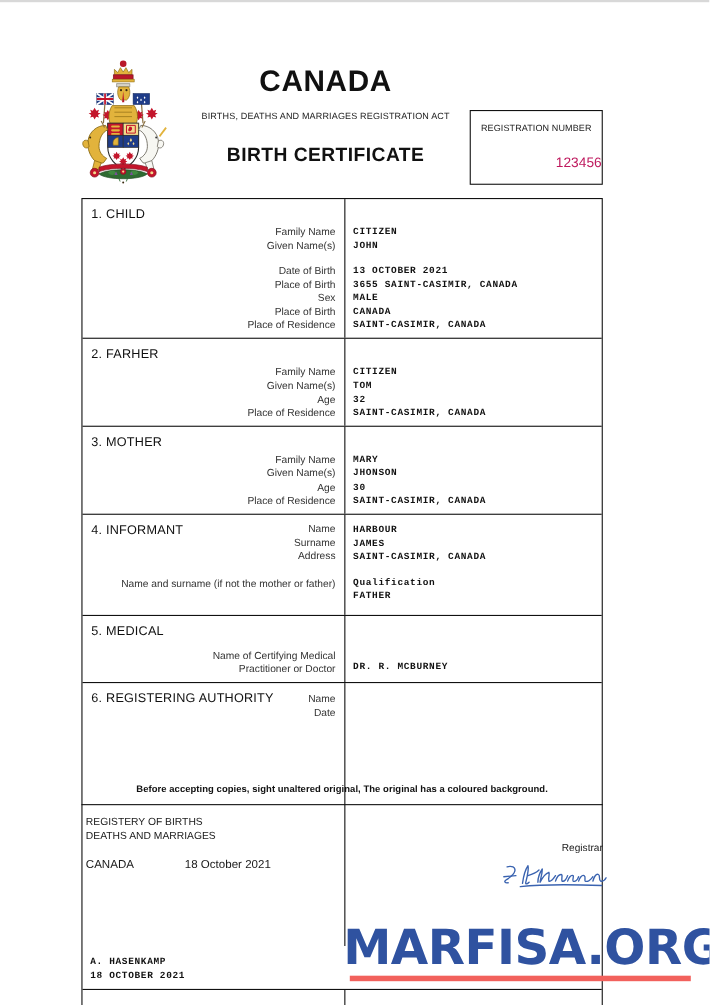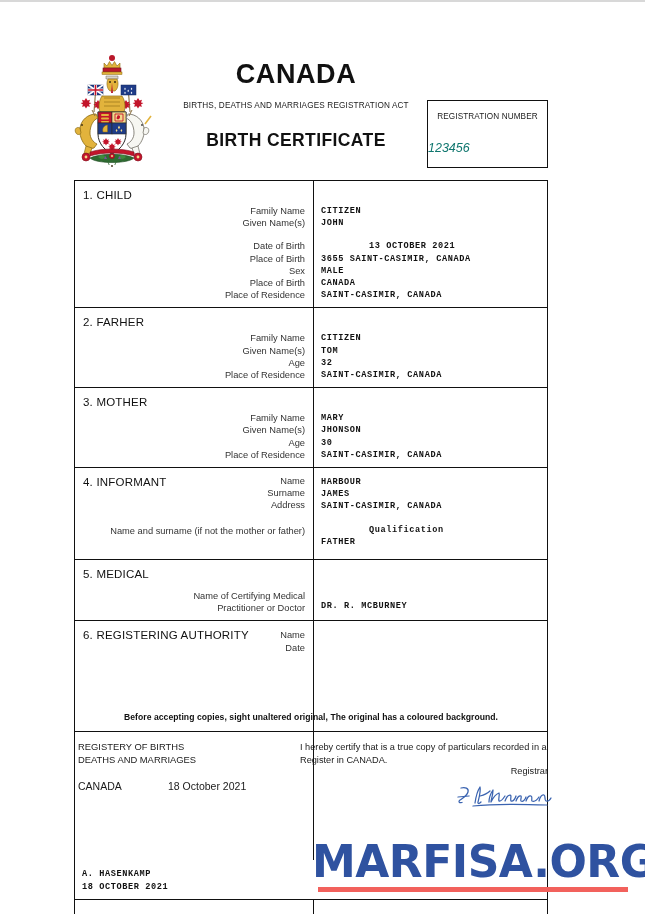--- a/index.html
+++ b/index.html
@@ -80,24 +80,23 @@
     position: absolute;
     top: 11px; left: 0; right: 0;
     text-align: center;
     font-size: 8.2px;
     letter-spacing: 0.1px;
     color: #222;
   }
   .regbox-value {
     position: absolute;
     top: 40px; left: 0; right: 0;
-    text-align: left;
+    text-align: right;
     font-size: 12.5px;
-    color: #0f766e;
-    font-style: italic;
+    color: #be185d;
   }
 
   
   .table {
     position: absolute;
     left: 74px; top: 180px;
     width: 474px;
     border: 1.4px solid #111;
     box-sizing: border-box;
   }
@@ -146,21 +145,21 @@
   }
   .val {
     font-family: "Liberation Mono", monospace;
     font-size: 8.6px;
     font-weight: bold;
     line-height: 12.2px;
     letter-spacing: 0.6px;
     color: #111;
     white-space: nowrap;
   }
-  .val.gap { margin-top: 11px; margin-left: 48px; }
+  .val.gap { margin-top: 11px; }
 
   
   .sec-child .sec-left   { padding-top: 7px; }
   .sec-child .sec-right  { padding-top: 7px; }
   .sec-informant .labels-row2 { margin-top: 13px; }
   .sec-informant .lbl-wide { font-size: 9.3px; color:#333; white-space: nowrap; }
   .sec-medical .labels { margin-top: 14px; }
   .sec-medical .vals { margin-top: 26px; }
   .sec-authority .labels { margin-top: 6px; }
   .sec-authority .vals { margin-top: 6px; }
@@ -523,21 +522,20 @@
 
   <div class="foot-left">
     <div>REGISTERY OF BIRTHS</div>
     <div>DEATHS AND MARRIAGES</div>
   </div>
 
   <div class="foot-canada-row">
     <span class="cc-country">CANADA</span><span>18 October 2021</span>
   </div>
 
-  <div class="foot-right">I hereby certify that is a true copy of particulars recorded in a Register in CANADA.</div>
   <div class="foot-registrar">Registrar</div>
 
   <div class="signature" title="J. Hudson">
     <svg viewBox="0 0 100 30" width="100" height="30" xmlns="http://www.w3.org/2000/svg">
       <g fill="none" stroke="#3a63b0" stroke-width="1.25" stroke-linecap="round" stroke-linejoin="round">
         <path d="M6 6 C10 5 14 6 13 10 C12 14 8 16 5 18 C3 19.5 4 21 7 20.5"></path>
         <path d="M3 15 L14 14"></path>
         <path d="M20 21 C21 14 23 8 25 5 C26 9 24 16 23 20 C22.5 22 24 22 26 20"></path>
         <path d="M25 14 C29 13 32 12 35 9"></path>
         <path d="M34 20 C34 16 36 11 38 8 C38 13 36 18 36 20 C38 16 41 12 44 11 C45 13 43 17 44 19 C46 20 48 17 50 14"></path>

